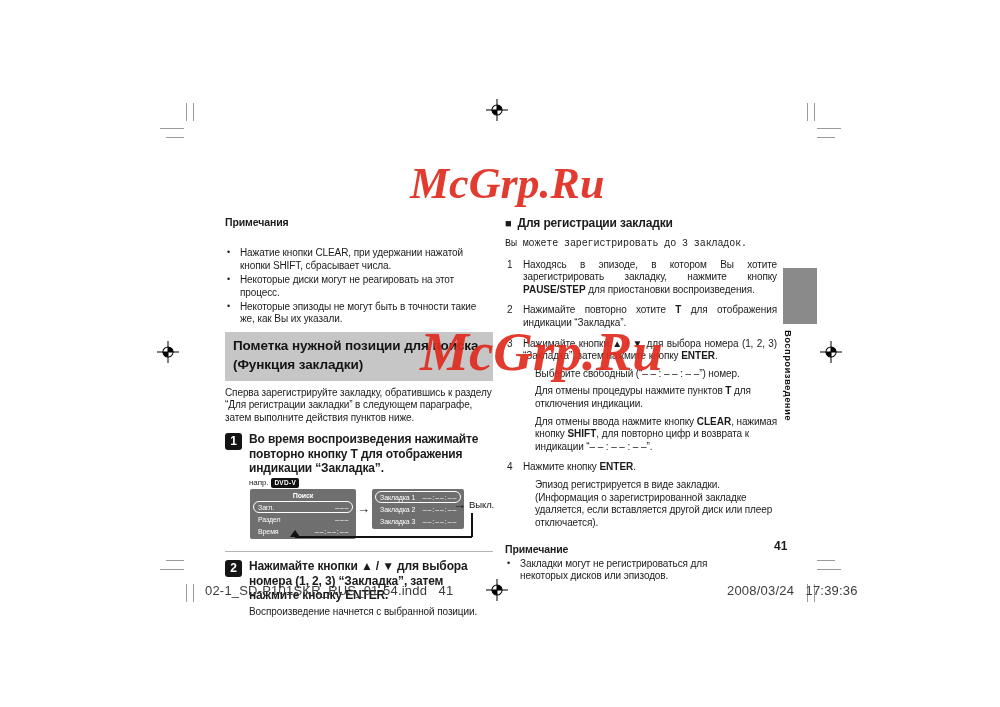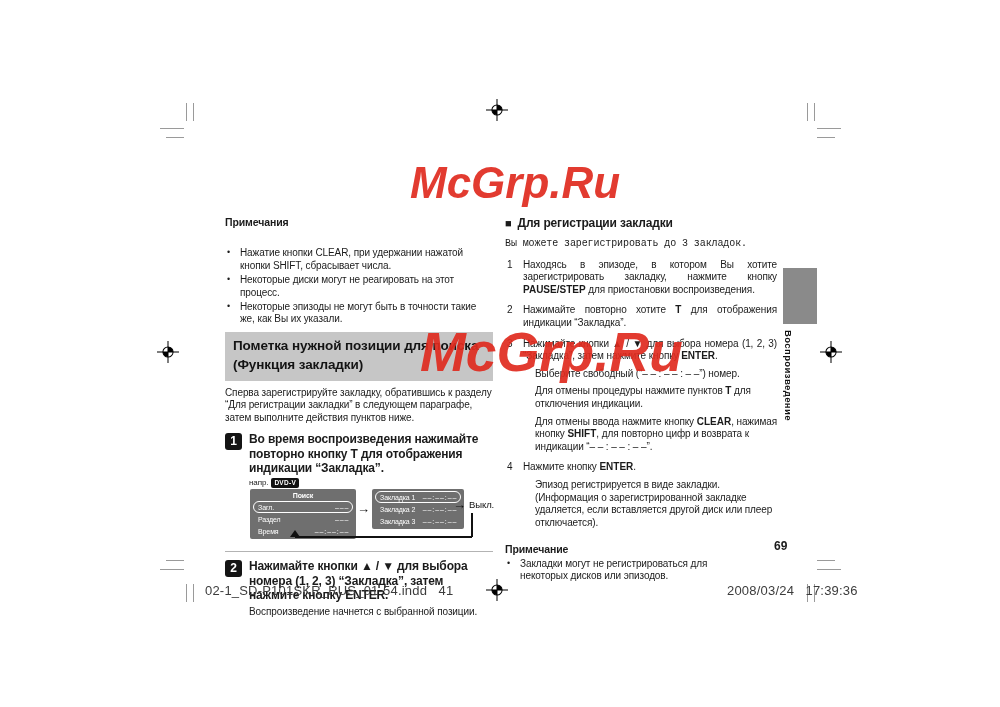--- a/index.html
+++ b/index.html
@@ -7,21 +7,21 @@
     position:relative; width:1000px; height:707px; background:#fff; overflow:hidden;
     color:#1b1b1b; font-family:"Liberation Sans","DejaVu Sans",sans-serif;
   }
 
   
   .mark { position:absolute; background:#9a9a9a; }
   .regmark { position:absolute; width:22px; height:22px; }
 
   
   .watermark {
-    position:absolute; font-family:Liberation Sans, sans-serif;
+    position:absolute; font-family:Liberation Serif, serif;
     font-style:italic; font-weight:bold; color:#e02b1f; opacity:.92;
     white-space:nowrap; z-index:30; pointer-events:none;
   }
   .wm-top { left:410px; top:158px; font-size:44px; }
   .wm-mid { left:420px; top:320px; font-size:55px; }
 
   
   .col-left  { position:absolute; left:225px; top:216px; width:268px; font-size:10px; line-height:1.28; letter-spacing:-0.1px; }
   .col-right { position:absolute; left:505px; top:216px; width:272px; font-size:10px; line-height:1.26; letter-spacing:-0.1px; }
 
@@ -261,21 +261,21 @@
     </div>
     <div class="subpara">Эпизод регистрируется в виде закладки. (Информация о зарегистрированной закладке удаляется, если вставляется другой диск или плеер отключается).</div>
 
     <div class="note-title">Примечание</div>
     <div class="bullet-row" style="width:252px;">
       <span class="bullet-glyph">•</span>
       <span class="bullet-text">Закладки могут не регистрироваться для некоторых дисков или эпизодов.</span>
     </div>
   </div>
 
-  <div class="page-number">69</div>
+  <div class="page-number">41</div>
 
   <div class="side-tab"></div>
   <div class="side-label">Воспроизведение</div>
 
   <div class="footer-text footer-left">02-1_SD-P101SKR_RUS_01-54.indd   41</div>
   <div class="footer-text footer-right">2008/03/24   17:39:36</div>
 
 </div>
 
 </body></html>

